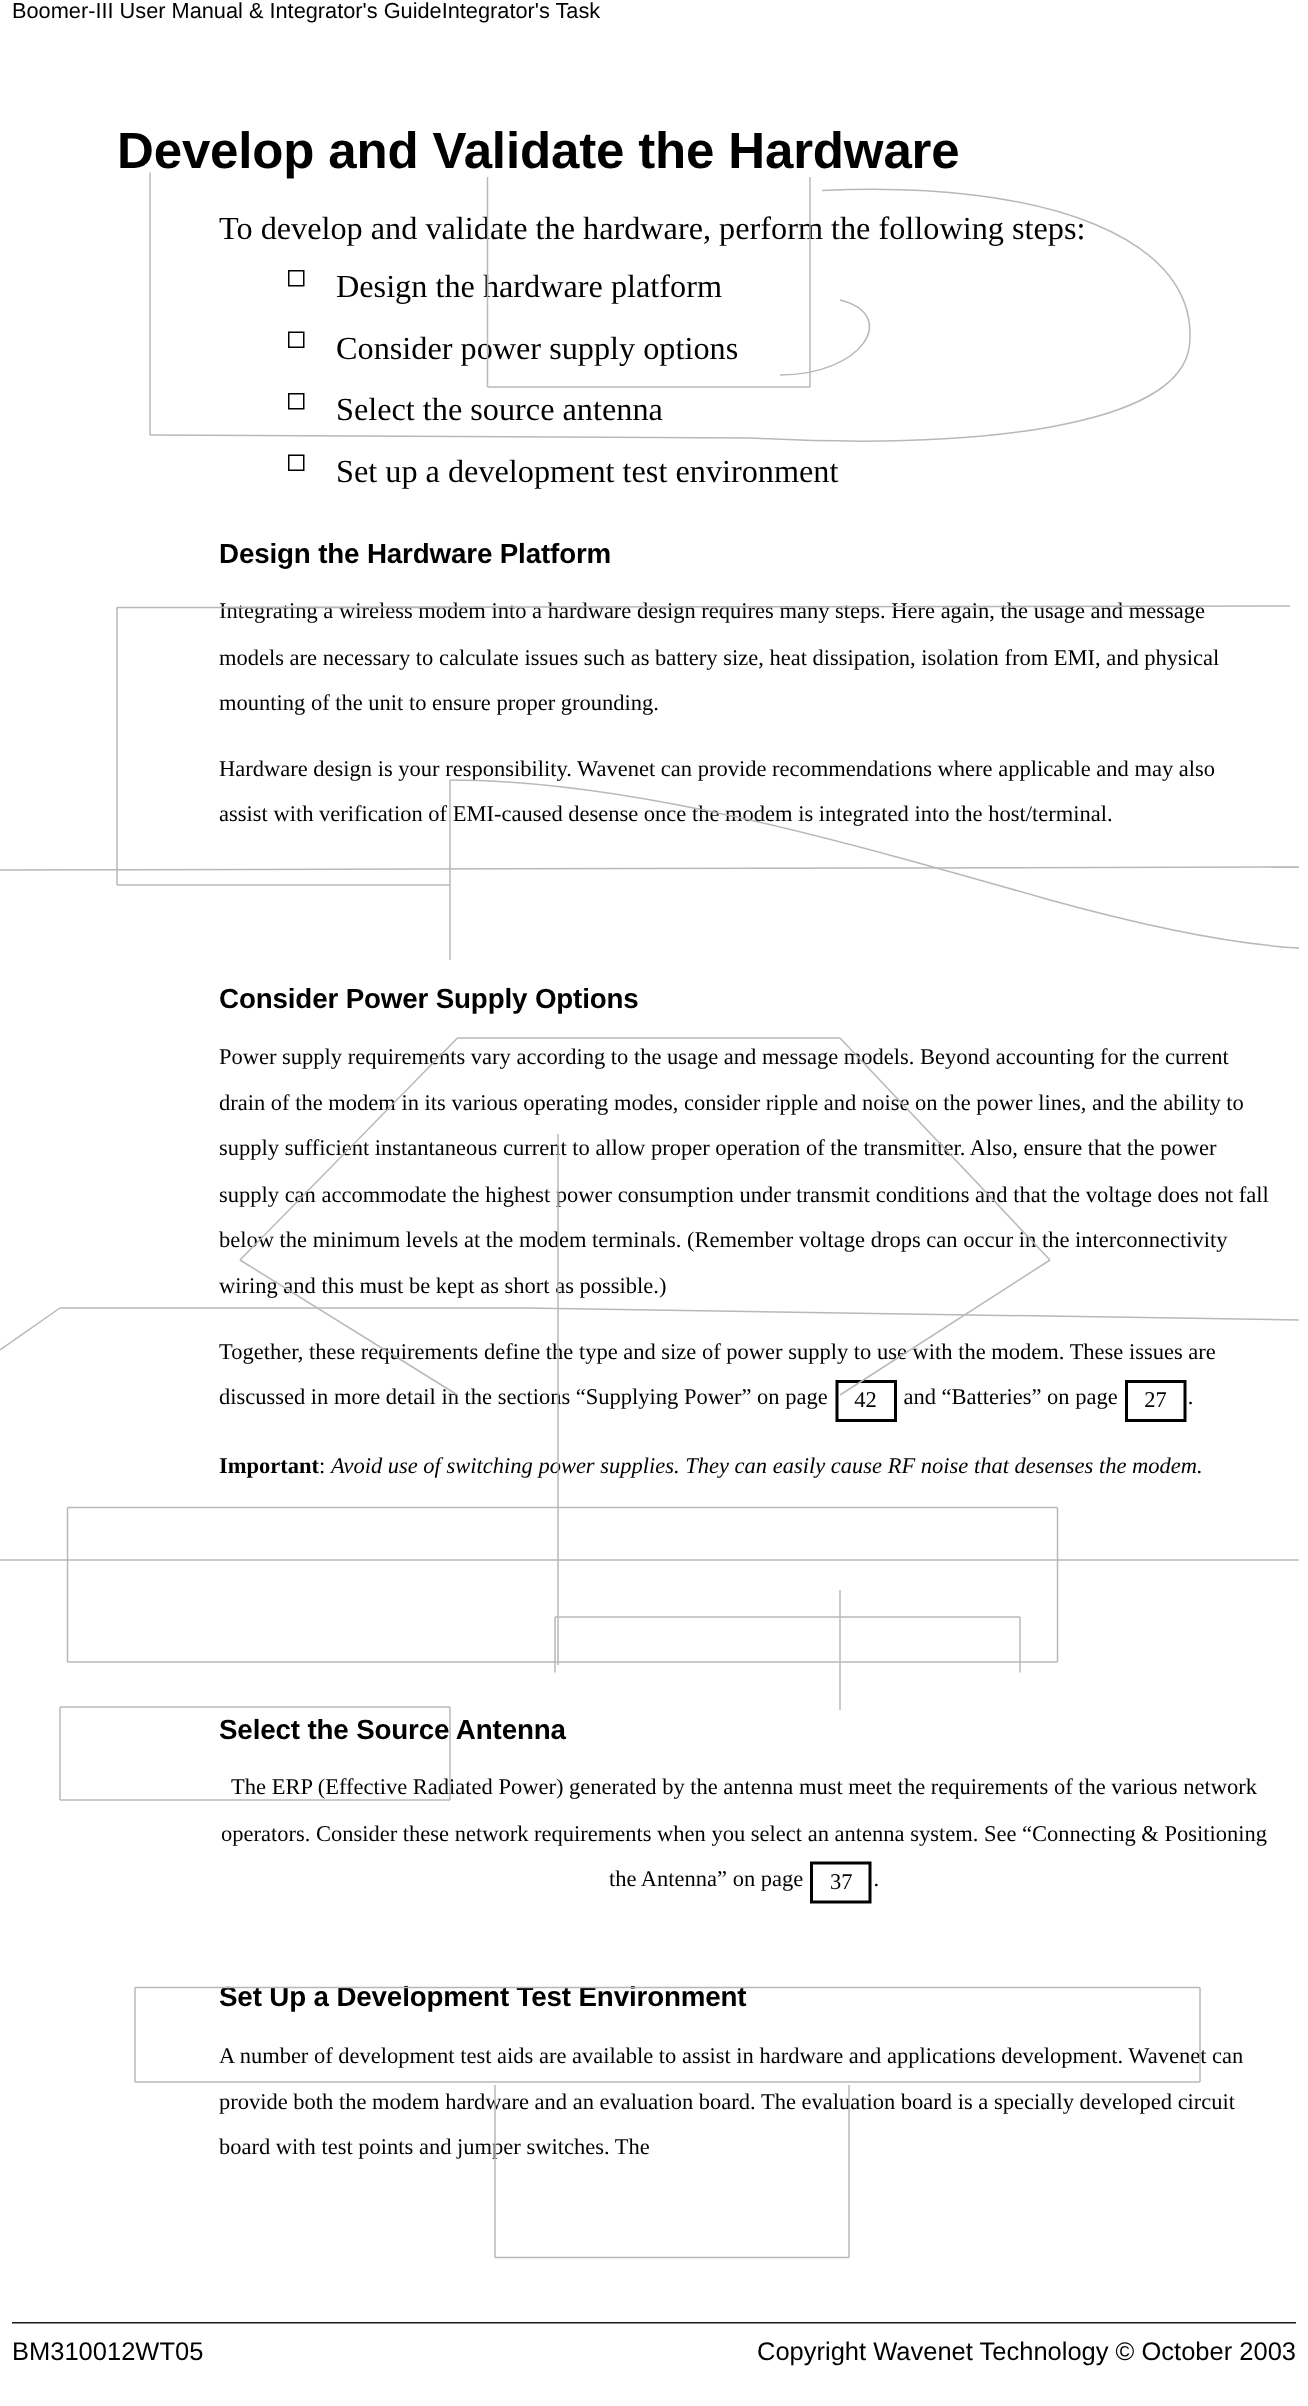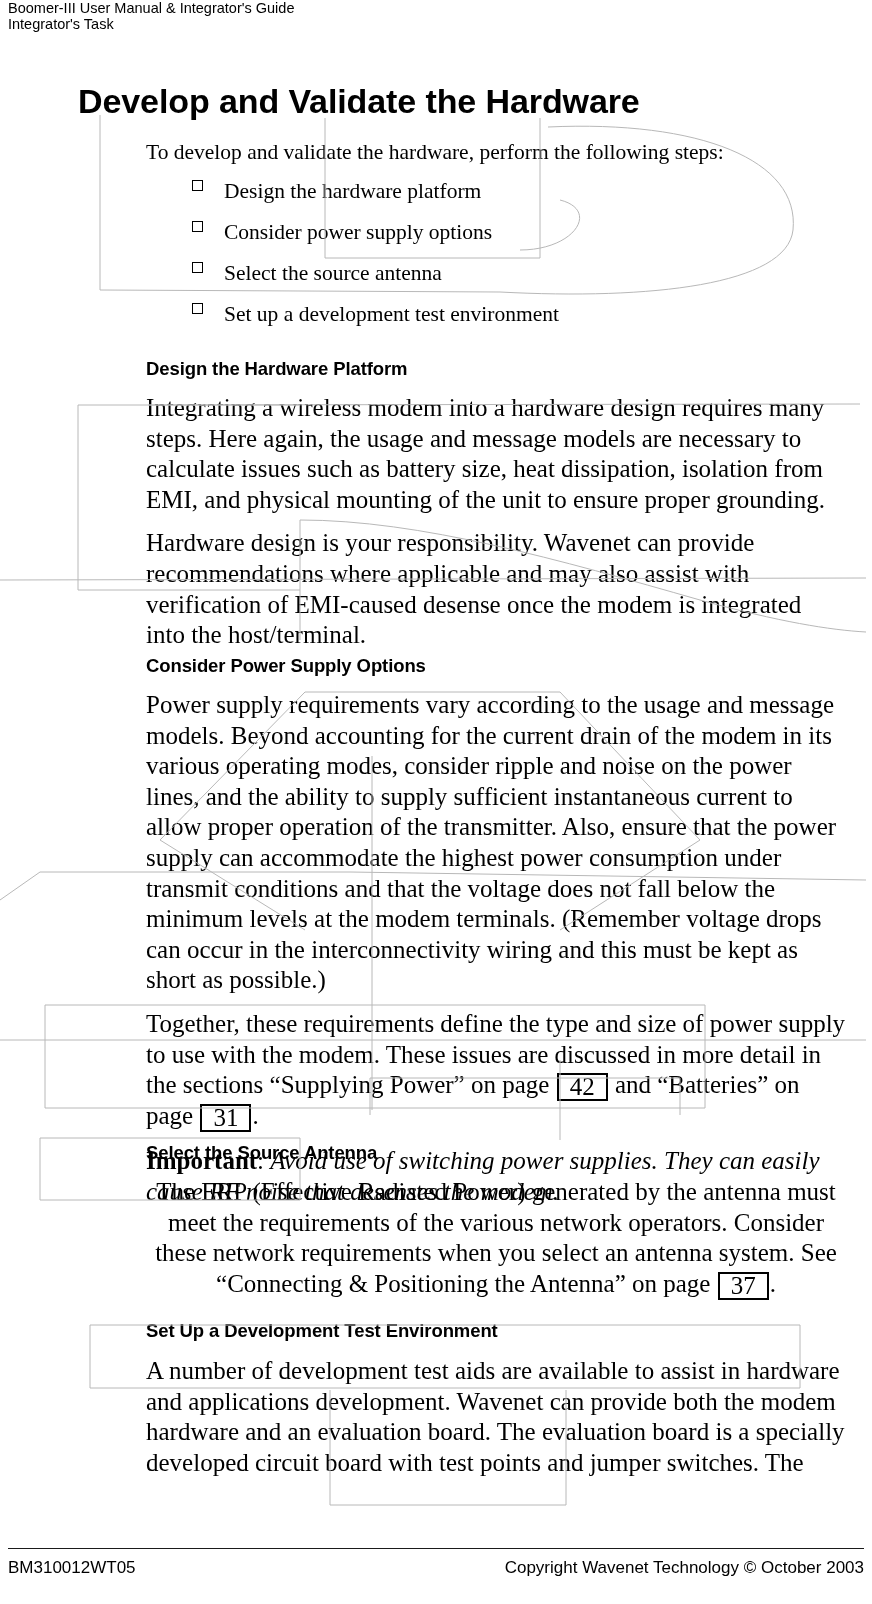--- a/index.html
+++ b/index.html
@@ -22,21 +22,20 @@
     position: absolute;
     top: 0px;
     left: 8px;
     right: 8px;
     height: 26px;
     display: flex;
     align-items: baseline;
     font-family: "Liberation Sans", "DejaVu Sans", sans-serif;
     font-size: 14.5px;
     white-space: nowrap;
-    flex-direction: column;
   }
   .hdr-left { flex: 0 0 auto; }
   .hdr-rule {
     flex: 1 1 auto;
     position: relative;
     height: 13px;
     overflow: hidden;
     letter-spacing: -0.5px;
     font-size: 14.5px;
     color: #000;
@@ -71,21 +70,21 @@
   }
 
   
   .body-col {
     position: absolute;
     left: 146px;
     width: 700px;
   }
   p.para {
     margin: 0;
-    font-size: 25px;
+    font-size: 15px;
     line-height: 30.6px;
     text-align: left;
     color: #000;
   }
   .intro-para {
     position: absolute;
     left: 146px;
     top: 137px;
     width: 700px;
     font-size: 21.5px;
@@ -200,21 +199,21 @@
   <div class="body-col" style="top: 358px;">
     <h2 class="doc-h2">Design the Hardware Platform</h2>
     <p class="para" style="margin-top: 13px;">Integrating a wireless modem into a hardware design requires many steps. Here again, the usage and message models are necessary to calculate issues such as battery size, heat dissipation, isolation from EMI, and physical mounting of the unit to ensure proper grounding.</p>
     <p class="para" style="margin-top: 13px;">Hardware design is your responsibility. Wavenet can provide recommendations where applicable and may also assist with verification of EMI-caused desense once the modem is integrated into the host/terminal.</p>
   </div>
 
   <div class="body-col" style="top: 655px;">
     <h2 class="doc-h2">Consider Power Supply Options</h2>
     <p class="para" style="margin-top: 13px;">Power supply requirements vary according to the usage and message models. Beyond accounting for the current drain of the modem in its various operating modes, consider ripple and noise on the power lines, and the ability to supply sufficient instantaneous current to allow proper operation of the transmitter. Also, ensure that the power supply can accommodate the highest power consumption under transmit conditions and that the voltage does not fall below the minimum levels at the modem terminals. (Remember voltage drops can occur in the interconnectivity wiring and this must be kept as short as possible.)</p>
 
-    <p class="para" style="margin-top: 13px;"><span>Together, these requirements define the type and size of power supply to use with the modem. These issues are discussed in more detail in the sections “Supplying Power” on page </span><span class="xref">42</span><span> and “Batteries” on page </span><span class="xref">31</span><span>.</span></p>
+    <p class="para" style="margin-top: 13px;"><span>Together, these requirements define the type and size of power supply to use with the modem. These issues are discussed in more detail in the sections “Supplying Power” on page </span><span class="xref">42</span><span> and “Batteries” on page </span><span class="xref">27</span><span>.</span></p>
 
     <p class="para" style="margin-top: 15px;"><span class="bold">Important</span><span>: </span><span class="ital">Avoid use of switching power supplies. They can easily cause RF noise that desenses the modem.</span></p>
   </div>
 
   <div class="body-col" style="top: 1142px;">
     <h2 class="doc-h2">Select the Source Antenna</h2>
     <p class="para" style="margin-top: 13px; text-align: center;"><span>The ERP (Effective Radiated Power) generated by the antenna must meet the requirements of the various network operators. Consider these network requirements when you select an antenna system. See “Connecting &amp; Positioning the Antenna” on page </span><span class="xref">37</span><span>.</span></p>
   </div>
 
   <div class="body-col" style="top: 1320px;">

